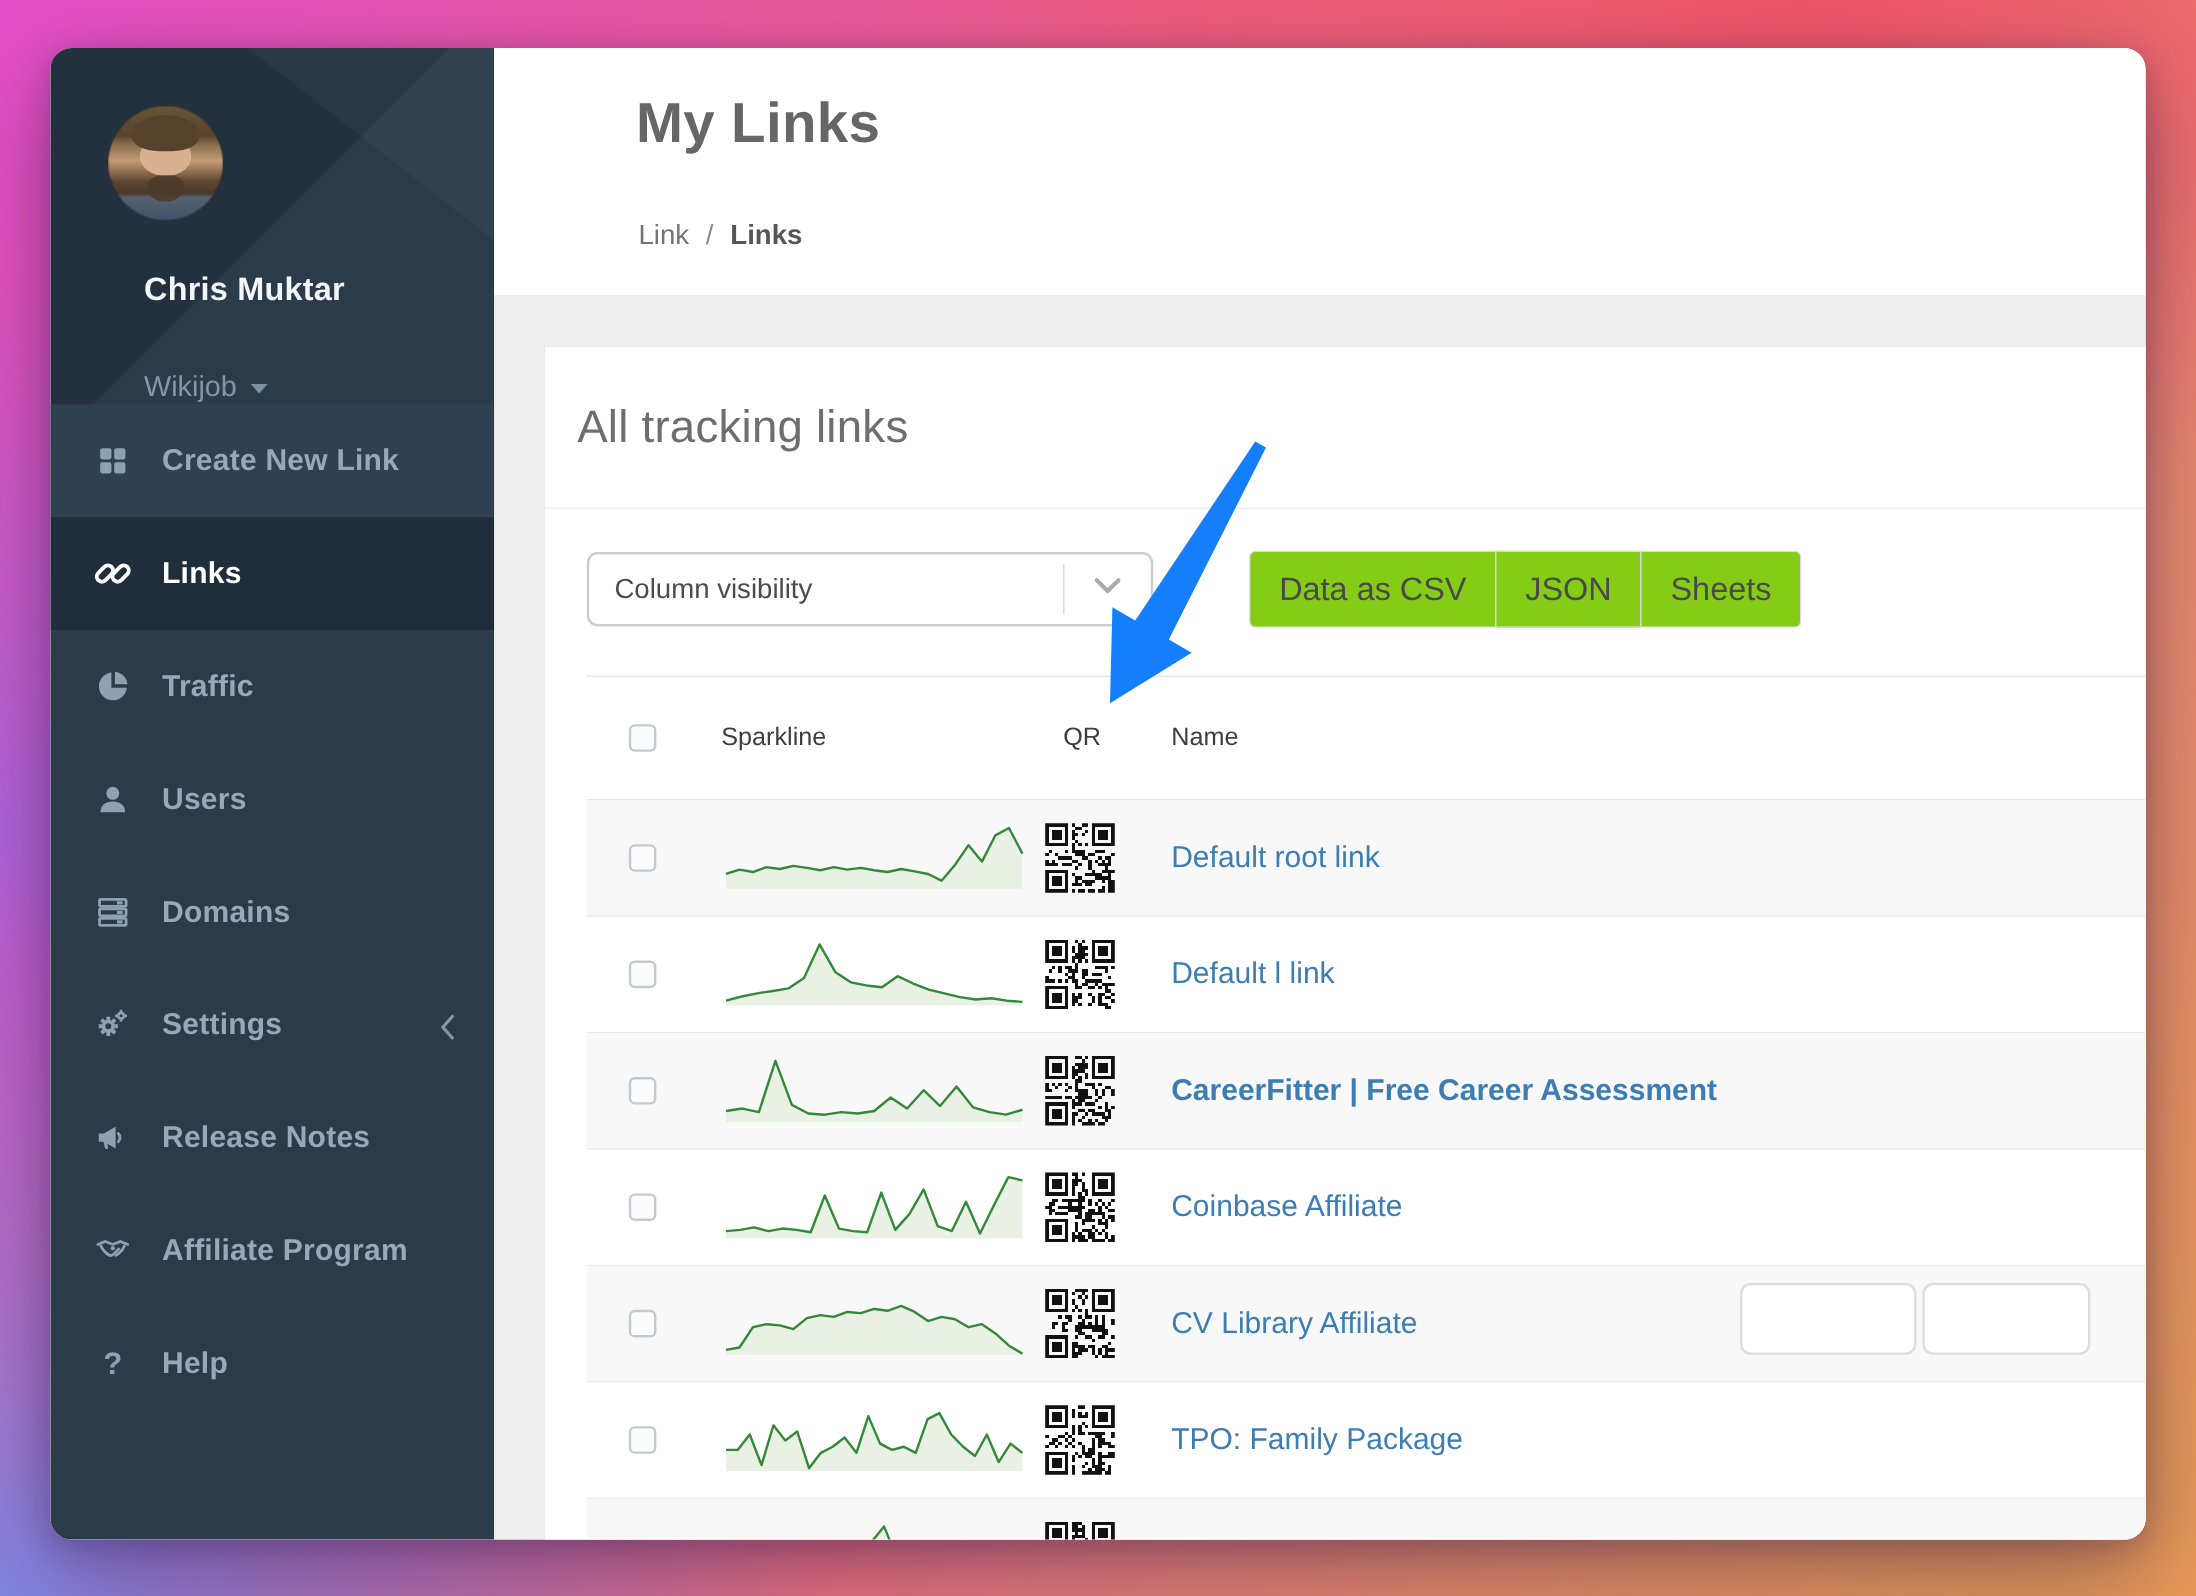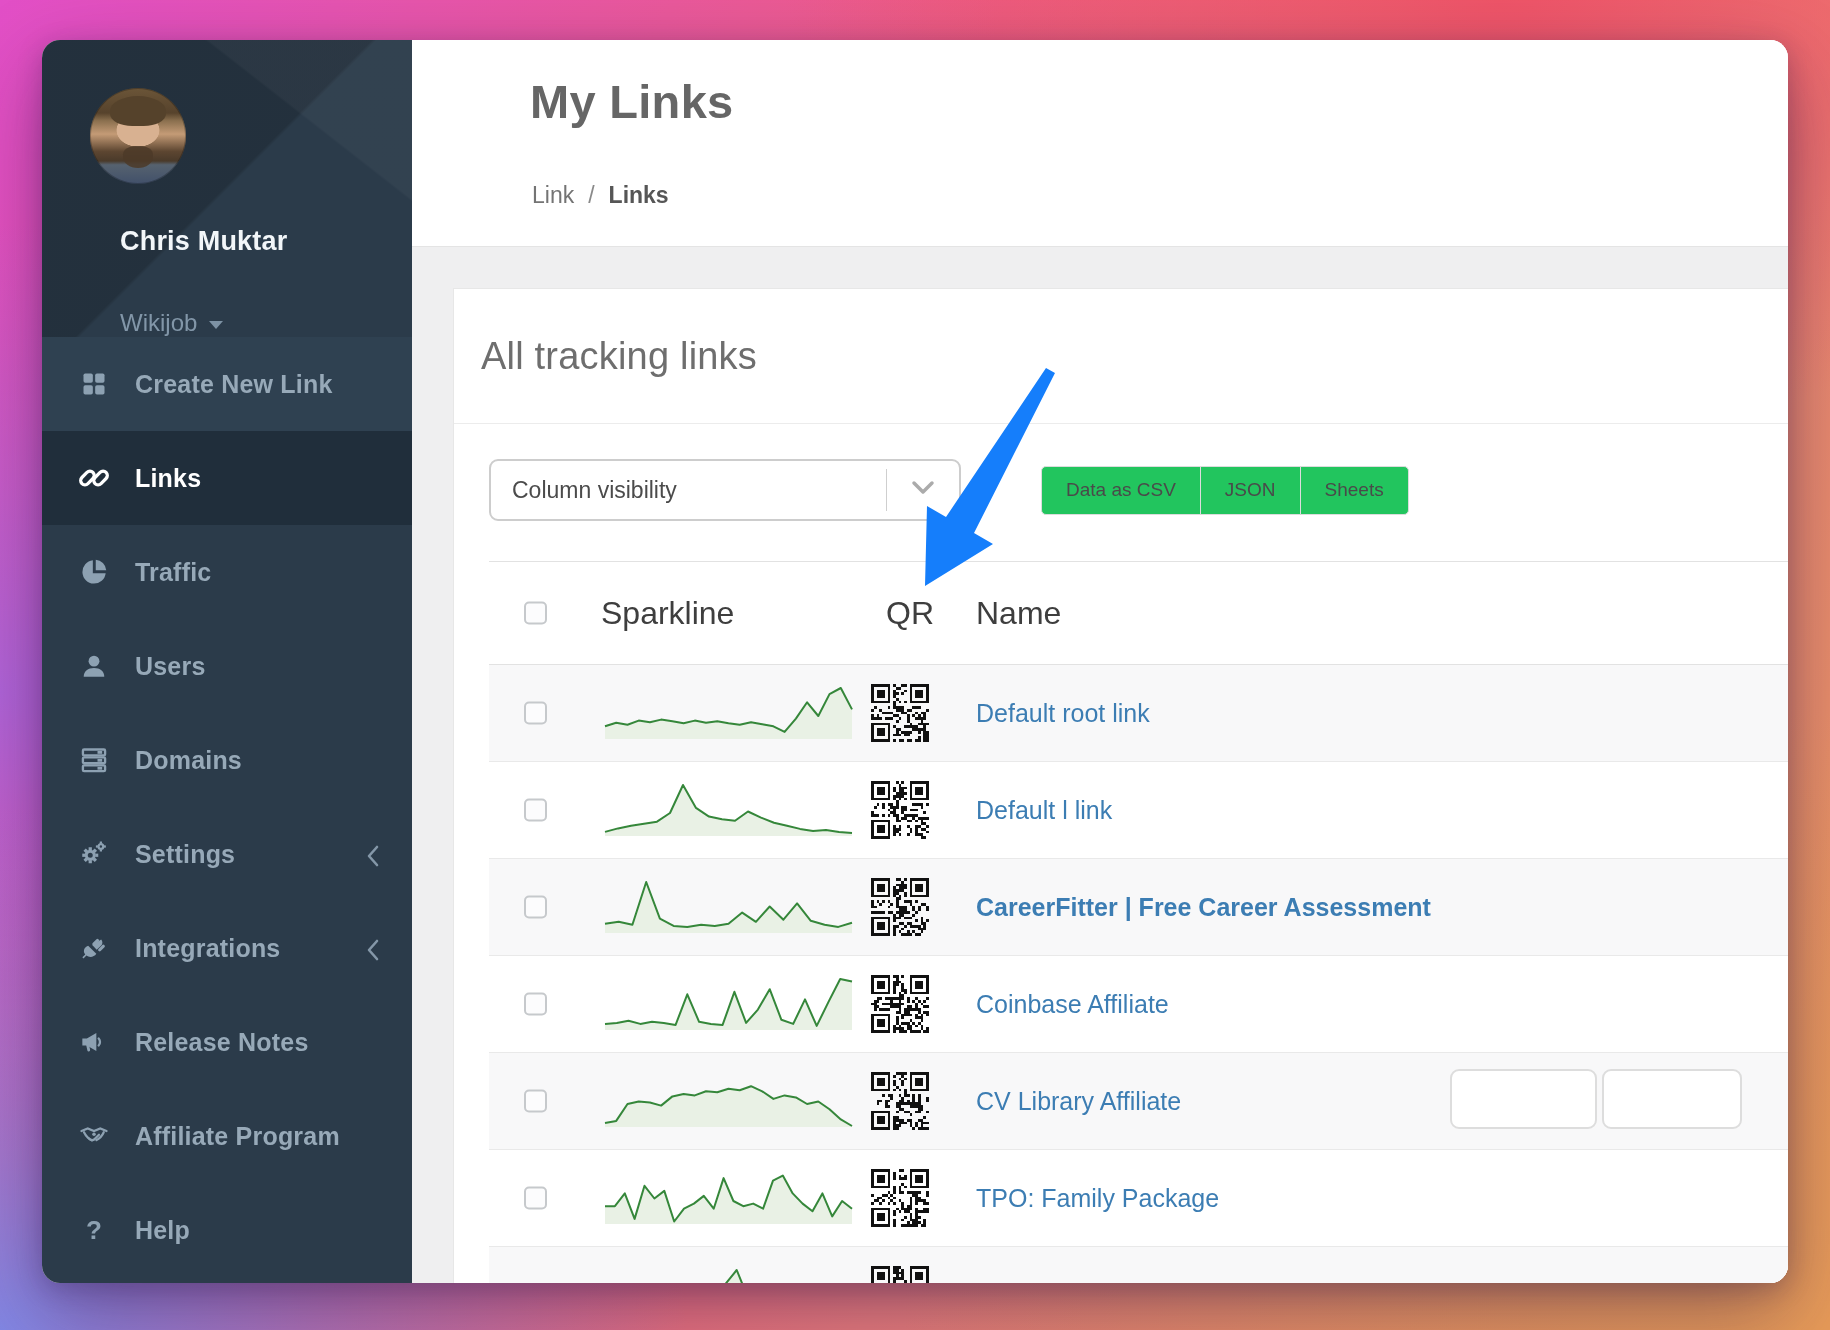--- a/index.html
+++ b/index.html
@@ -55,28 +55,28 @@
   .card{position:absolute;left:41px;top:40px;right:-2px;background:#fff;border:1px solid #e7e7e7;border-right:none;}
   .card-header{height:134px;border-bottom:1px solid #ececec;display:flex;align-items:center;padding-left:27px;}
   .card-title{font-size:38px;font-weight:300;color:#6e6e6e;letter-spacing:.2px;}
   .card-body{padding:35px 0 0 35px;}
   .controls{display:flex;align-items:center;}
   .dropdown{position:relative;width:472px;height:62px;border:2px solid #cdcdcd;border-radius:9px;background:#fff;box-sizing:border-box;cursor:pointer;}
   .dropdown-label{position:absolute;left:21px;top:50%;transform:translateY(-50%);font-size:23px;color:#4b4b4b;}
   .dropdown-divider{position:absolute;right:72px;top:8px;bottom:8px;width:1px;background:#cfcfcf;}
   .dropdown-chevron{position:absolute;right:24px;top:50%;transform:translateY(-50%);color:#ababab;}
   .btn-group{display:flex;margin-left:80px;}
-  .btn{height:49px;background:#22c55e;border:1px solid #dcdcdc;font-family:"Liberation Sans",sans-serif;
-    font-size:19px;color:#4a4a4a;padding:0 24px;margin-left:-1px;cursor:pointer;box-sizing:border-box;}
+  .btn{height:64px;background:#84cc16;border:1px solid #dcdcdc;font-family:"Liberation Sans",sans-serif;
+    font-size:27px;color:#4a4a4a;padding:0 24px;margin-left:-1px;cursor:pointer;box-sizing:border-box;}
   .btn:first-child{border-radius:5px 0 0 5px;margin-left:0;}
   .btn:last-child{border-radius:0 5px 5px 0;}
   
   .table{margin-top:40px;border-top:1px solid #e2e2e2;}
   .thead{position:relative;height:102px;border-bottom:1px solid #e2e2e2;}
-  .th{position:absolute;top:50%;transform:translateY(-50%);font-size:32px;color:#3e3e3e;cursor:pointer;}
+  .th{position:absolute;top:50%;transform:translateY(-50%);font-size:21px;color:#3e3e3e;cursor:pointer;}
   .th-spark{left:112px;} .th-qr{left:397px;} .th-name{left:487px;}
   .checkbox{position:absolute;left:35px;top:50%;transform:translateY(-50%);width:23px;height:23px;border:2px solid #c6c9cc;border-radius:5px;background:#fcfcfd;box-sizing:border-box;cursor:pointer;}
   .trow{position:relative;height:96px;border-bottom:1px solid #e9e9e9;}
   .trow.odd{background:#f8f8f9;}
   .spark{position:absolute;left:112px;top:50%;transform:translateY(-50%);width:255px;height:58px;}
   .qr{position:absolute;left:382px;top:50%;transform:translateY(-50%);width:58px;height:58px;cursor:pointer;}
   .row-link{position:absolute;left:487px;top:50%;transform:translateY(-50%);font-size:25px;color:#3c7db3;text-decoration:none;cursor:pointer;}
   
   .arrow-overlay{position:absolute;left:0;top:0;width:1746px;height:1243px;pointer-events:none;}
   .clipped-widget{position:absolute;left:1408px;top:1237px;display:flex;gap:5px;}
@@ -166,34 +166,20 @@
                 <g stroke="currentColor" stroke-width="1.8">
                   <line x1="17.5" y1="2" x2="17.5" y2="3.6"></line>
                   <line x1="17.5" y1="8.4" x2="17.5" y2="10"></line>
                   <line x1="13.5" y1="6" x2="15.1" y2="6"></line>
                   <line x1="19.9" y1="6" x2="21.5" y2="6"></line>
                 </g>
               </g>
             </svg>
           </span>
           <span class="mi-label">Settings</span>
-          <span class="mi-chevron"><svg width="14" height="22" viewBox="0 0 14 22">
-              <polyline points="11,2 3,11 11,20" fill="none" stroke="currentColor" stroke-width="2.6" stroke-linecap="round" stroke-linejoin="round"></polyline>
-            </svg></span>
-        </div>
-        <div class="menu-item ">
-          <span class="mi-icon">
-            <svg width="28" height="28" viewBox="0 0 24 24" fill="currentColor">
-              <path d="M7 10 L14 17 C12 20 8 20.5 5.5 18.5 L3 21 L2 20 L4.5 17.5 C2.5 15 3 11.5 7 10 Z"></path>
-              <rect x="12.2" y="3.6" width="2.6" height="7" rx="1.2" transform="rotate(45 13.5 7)"></rect>
-              <rect x="17.2" y="8.6" width="2.6" height="7" rx="1.2" transform="rotate(45 18.5 12)"></rect>
-              <path d="M10.5 9.5 L14.5 13.5 L18 10 C19.5 8.5 19.5 6 18 4.5 L10.5 9.5 Z" transform="rotate(2 14 9)"></path>
-            </svg>
-          </span>
-          <span class="mi-label">Integrations</span>
           <span class="mi-chevron"><svg width="14" height="22" viewBox="0 0 14 22">
               <polyline points="11,2 3,11 11,20" fill="none" stroke="currentColor" stroke-width="2.6" stroke-linecap="round" stroke-linejoin="round"></polyline>
             </svg></span>
         </div>
         <div class="menu-item ">
           <span class="mi-icon">
             <svg width="28" height="28" viewBox="0 0 24 24" fill="none" stroke="currentColor" stroke-width="2">
               <path d="M3 10 L3 14 L6 14 L13 18 L13 6 L6 10 Z" fill="currentColor"></path>
               <path d="M16 9 C17.5 10.5 17.5 13.5 16 15" stroke-linecap="round"></path>
               <line x1="6.5" y1="14.5" x2="7.5" y2="19" stroke-linecap="round" stroke-width="2.4"></line>

